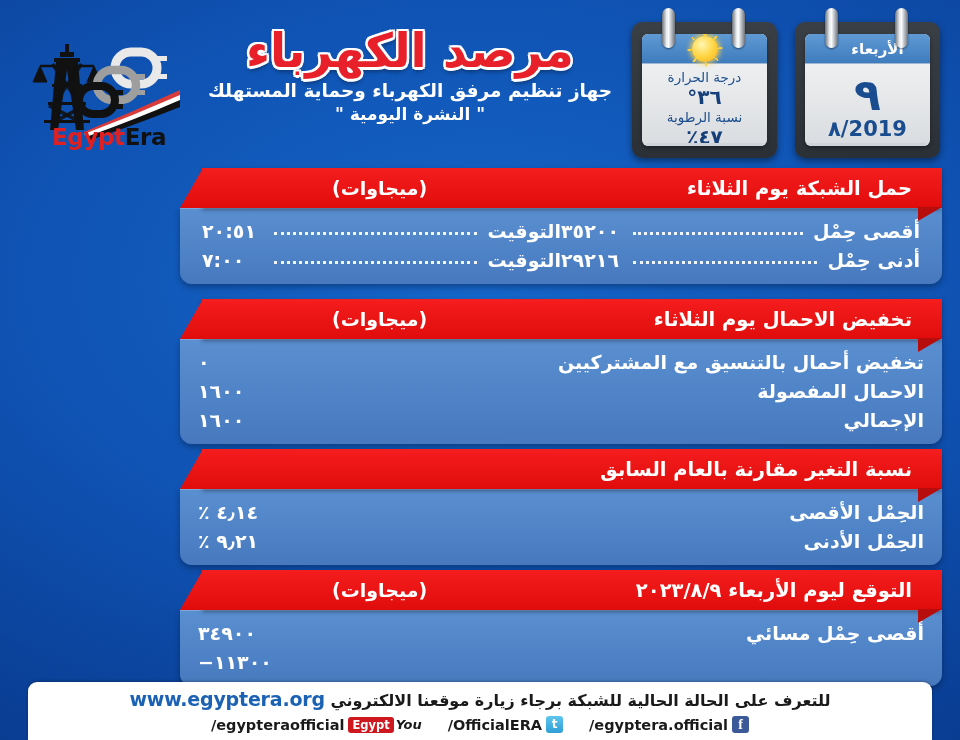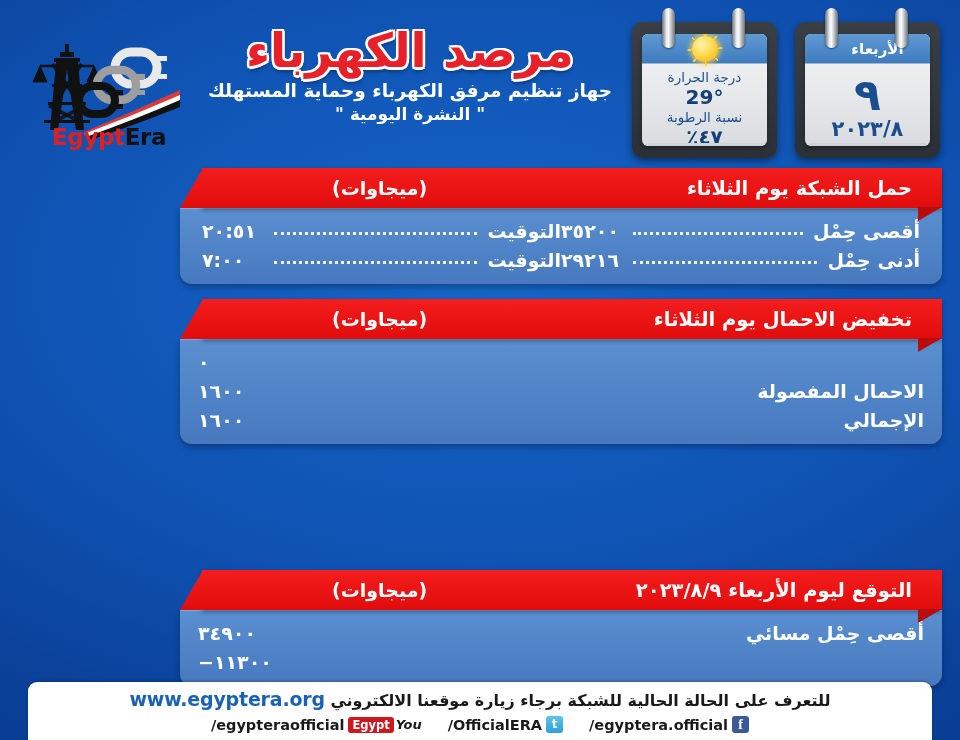--- a/index.html
+++ b/index.html
@@ -235,38 +235,38 @@
     <div class="cal-wrap" id="weather-widget">
       <div class="cal-shadow"></div>
       <div class="cal-ring ring-a"></div>
       <div class="cal-ring ring-b"></div>
       <div class="cal-body">
         <div class="cal-top">
           <div class="sun"></div>
         </div>
         <div class="cal-inner">
           <div class="w-label">درجة الحرارة</div>
-          <div class="w-big">29°</div>
+          <div class="w-big">٣٦°</div>
           <div class="w-label">نسبة الرطوبة</div>
           <div class="w-big">٤٧٪</div>
         </div>
       </div>
     </div>
 
     <div class="cal-wrap" id="date-widget">
       <div class="cal-shadow"></div>
       <div class="cal-ring ring-a"></div>
       <div class="cal-ring ring-b"></div>
       <div class="cal-body">
         <div class="cal-top">
           <span class="cal-top-label">الأربعاء</span>
         </div>
         <div class="cal-inner">
           <div class="d-number">٩</div>
-          <div class="d-year">٢٠٢٣/٨</div>
+          <div class="d-year">2019/٨</div>
         </div>
       </div>
     </div>
   </div>
 
   <div class="section" id="section-0" style="top:168px;">
     <div class="sec-head">
       <span class="sec-title">حمل الشبكة يوم  الثلاثاء</span>
       <span class="sec-unit sec-unit-pad">(ميجاوات)</span>
     </div>
@@ -300,36 +300,55 @@
     </div>
   </div>
 
   <div class="section" id="section-1" style="top:299px;">
     <div class="sec-head">
       <span class="sec-title">تخفيض الاحمال يوم الثلاثاء</span>
       <span class="sec-unit sec-unit-pad">(ميجاوات)</span>
     </div>
     <div class="sec-body">
       <div class="row">
+        <span class="row-label">تخفيض أحمال بالتنسيق مع المشتركيين</span>
         <span class="dashes"></span>
         <span class="row-value">٠</span>
       </div>
       <div class="row">
         <span class="row-label">الاحمال المفصولة</span>
         <span class="dashes"></span>
         <span class="row-value">١٦٠٠</span>
       </div>
       <div class="row">
         <span class="row-label">الإجمالي</span>
         <span class="dashes"></span>
         <span class="row-value">١٦٠٠</span>
       </div>
     </div>
   </div>
 
+  <div class="section" id="section-2" style="top:449px;">
+    <div class="sec-head">
+      <span class="sec-title">نسبة التغير مقارنة بالعام السابق</span>
+      <span class="sec-unit sec-unit-pad"></span>
+    </div>
+    <div class="sec-body">
+      <div class="row">
+        <span class="row-label">الحِمْل الأقصى</span>
+        <span class="dashes"></span>
+        <span class="row-value">٤٫١٤ ٪</span>
+      </div>
+      <div class="row">
+        <span class="row-label">الحِمْل الأدنى</span>
+        <span class="dashes"></span>
+        <span class="row-value">٩٫٢١ ٪</span>
+      </div>
+    </div>
+  </div>
 
   <div class="section" id="section-3" style="top:570px;">
     <div class="sec-head">
       <span class="sec-title">التوقع ليوم الأربعاء  ٢٠٢٣/٨/٩</span>
       <span class="sec-unit sec-unit-pad">(ميجاوات)</span>
     </div>
     <div class="sec-body">
       <div class="row">
         <span class="row-label">أقصى حِمْل مسائي</span>
         <span class="dashes"></span>

